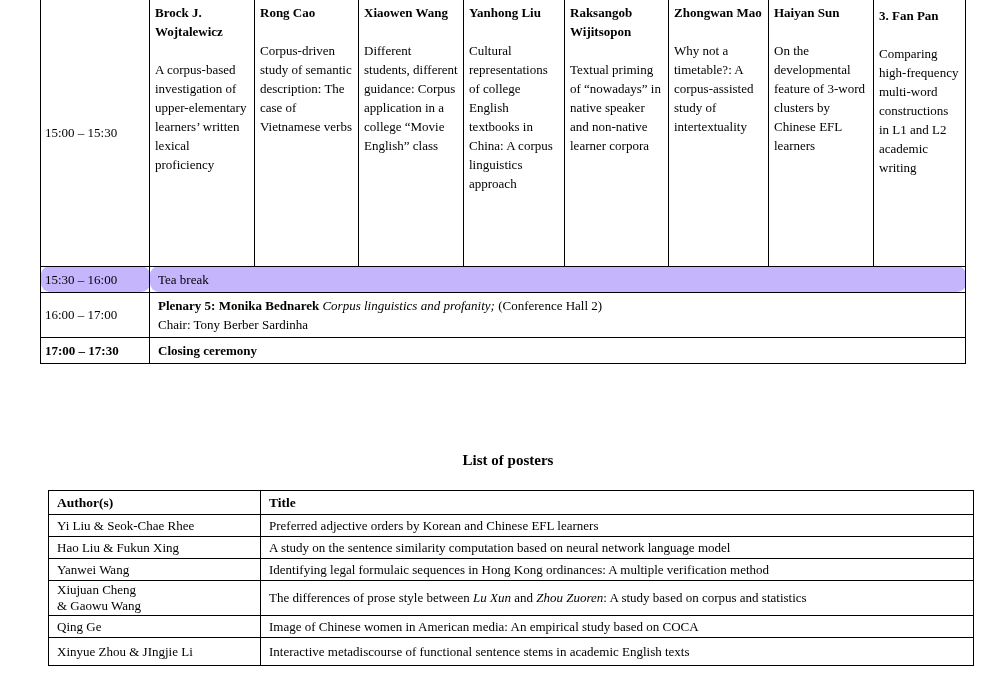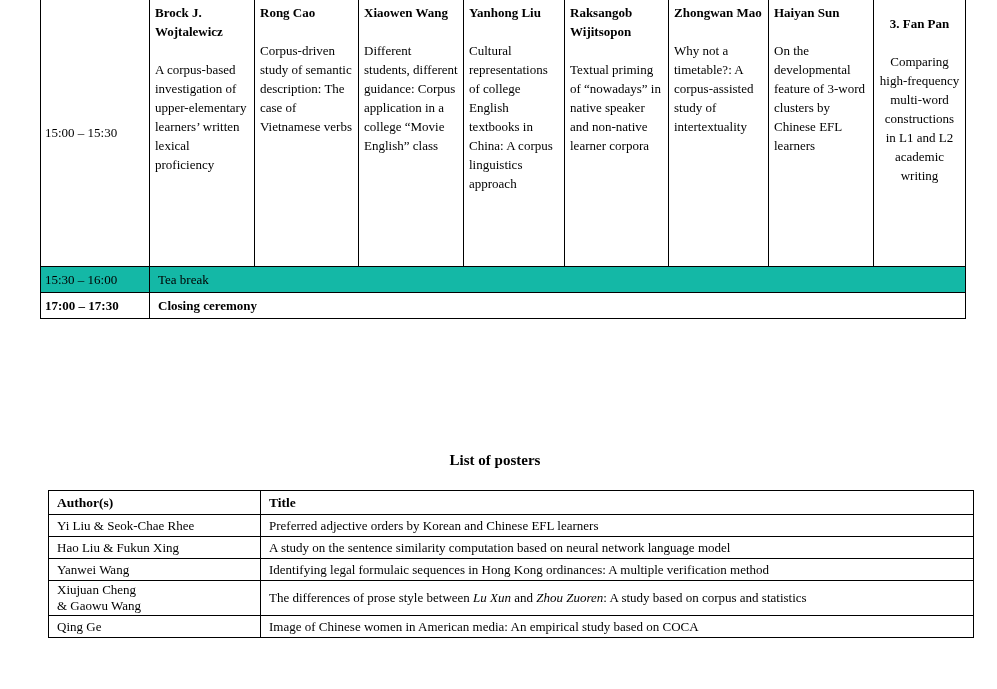--- a/index.html
+++ b/index.html
@@ -17,29 +17,29 @@
   .schedule td {
     border:1px solid #000; vertical-align:top;
     font-size:13px; line-height:19px; padding:3px 5px 3px 5px;
     overflow:hidden; word-wrap:break-word;
   }
   .schedule tr.session-row td { border-top:none; }
   .schedule td.time {
     vertical-align:middle; padding-left:4px; white-space:nowrap;
   }
   .schedule .name { font-weight:bold; margin-bottom:19px; }
-  .schedule td.offset { padding-top:14px;text-align:center; }
-  .schedule tr.tea-row td { background:#14b8a6; }
+  .schedule td.offset { padding-top:6px; }
+  .schedule tr.tea-row td { background:#c4b5fd;border-radius:9px; }
   .schedule td.wide { vertical-align:middle; padding-left:8px; }
   .bold { font-weight:bold; }
   .italic { font-style:italic; }
 
   
   .posters-heading {
-    position:absolute; left:32px; top:452px; width:926px;
+    position:absolute; left:45px; top:452px; width:926px;
     text-align:center; font-weight:bold; font-size:15px;
   }
 
   
   .posters {
     position:absolute; left:48px; top:490px; width:926px;
   }
   .posters th, .posters td {
     border:1px solid #000; text-align:left; vertical-align:middle;
     font-size:13px; line-height:16px; padding:1px 4px 1px 8px;
@@ -95,20 +95,27 @@
     </td>
     <td class="offset">
       <div class="name">3. Fan Pan</div>
       <div>Comparing high-frequency multi-word constructions in L1 and L2 academic writing</div>
     </td>
   </tr>
   <tr class="tea-row" style="height:26px;">
     <td class="time">15:30 – 16:00</td>
     <td colspan="8" class="wide">Tea break</td>
   </tr>
+  <tr style="height:32px;">
+    <td class="time">16:00 – 17:00</td>
+    <td colspan="8" class="wide">
+      <span class="bold">Plenary 5: Monika Bednarek </span><span class="italic">Corpus linguistics and profanity;</span><span> (Conference Hall 2)</span><br>
+      <span>Chair: Tony Berber Sardinha</span>
+    </td>
+  </tr>
   <tr style="height:25px;">
     <td class="time bold">17:00 – 17:30</td>
     <td colspan="8" class="wide bold">Closing ceremony</td>
   </tr>
 </tbody>
   </table>
 
 <div class="posters-heading">List of posters</div>
 
 <table class="posters">
@@ -139,14 +146,18 @@
       <span>&amp; Gaowu Wang</span>
     </td>
     <td>
       <span>The differences of prose style between </span><span class="italic">Lu Xun</span><span> and </span><span class="italic">Zhou Zuoren</span><span>: A study based on corpus and statistics</span>
     </td>
   </tr>
   <tr style="height:22px;">
     <td>Qing Ge</td>
     <td>Image of Chinese women in American media: An empirical study based on COCA</td>
   </tr>
+  <tr style="height:28px;">
+    <td>Xinyue Zhou &amp; JIngjie Li</td>
+    <td>Interactive metadiscourse of functional sentence stems in academic English texts</td>
+  </tr>
 </tbody>
   </table>
 
 </body></html>

